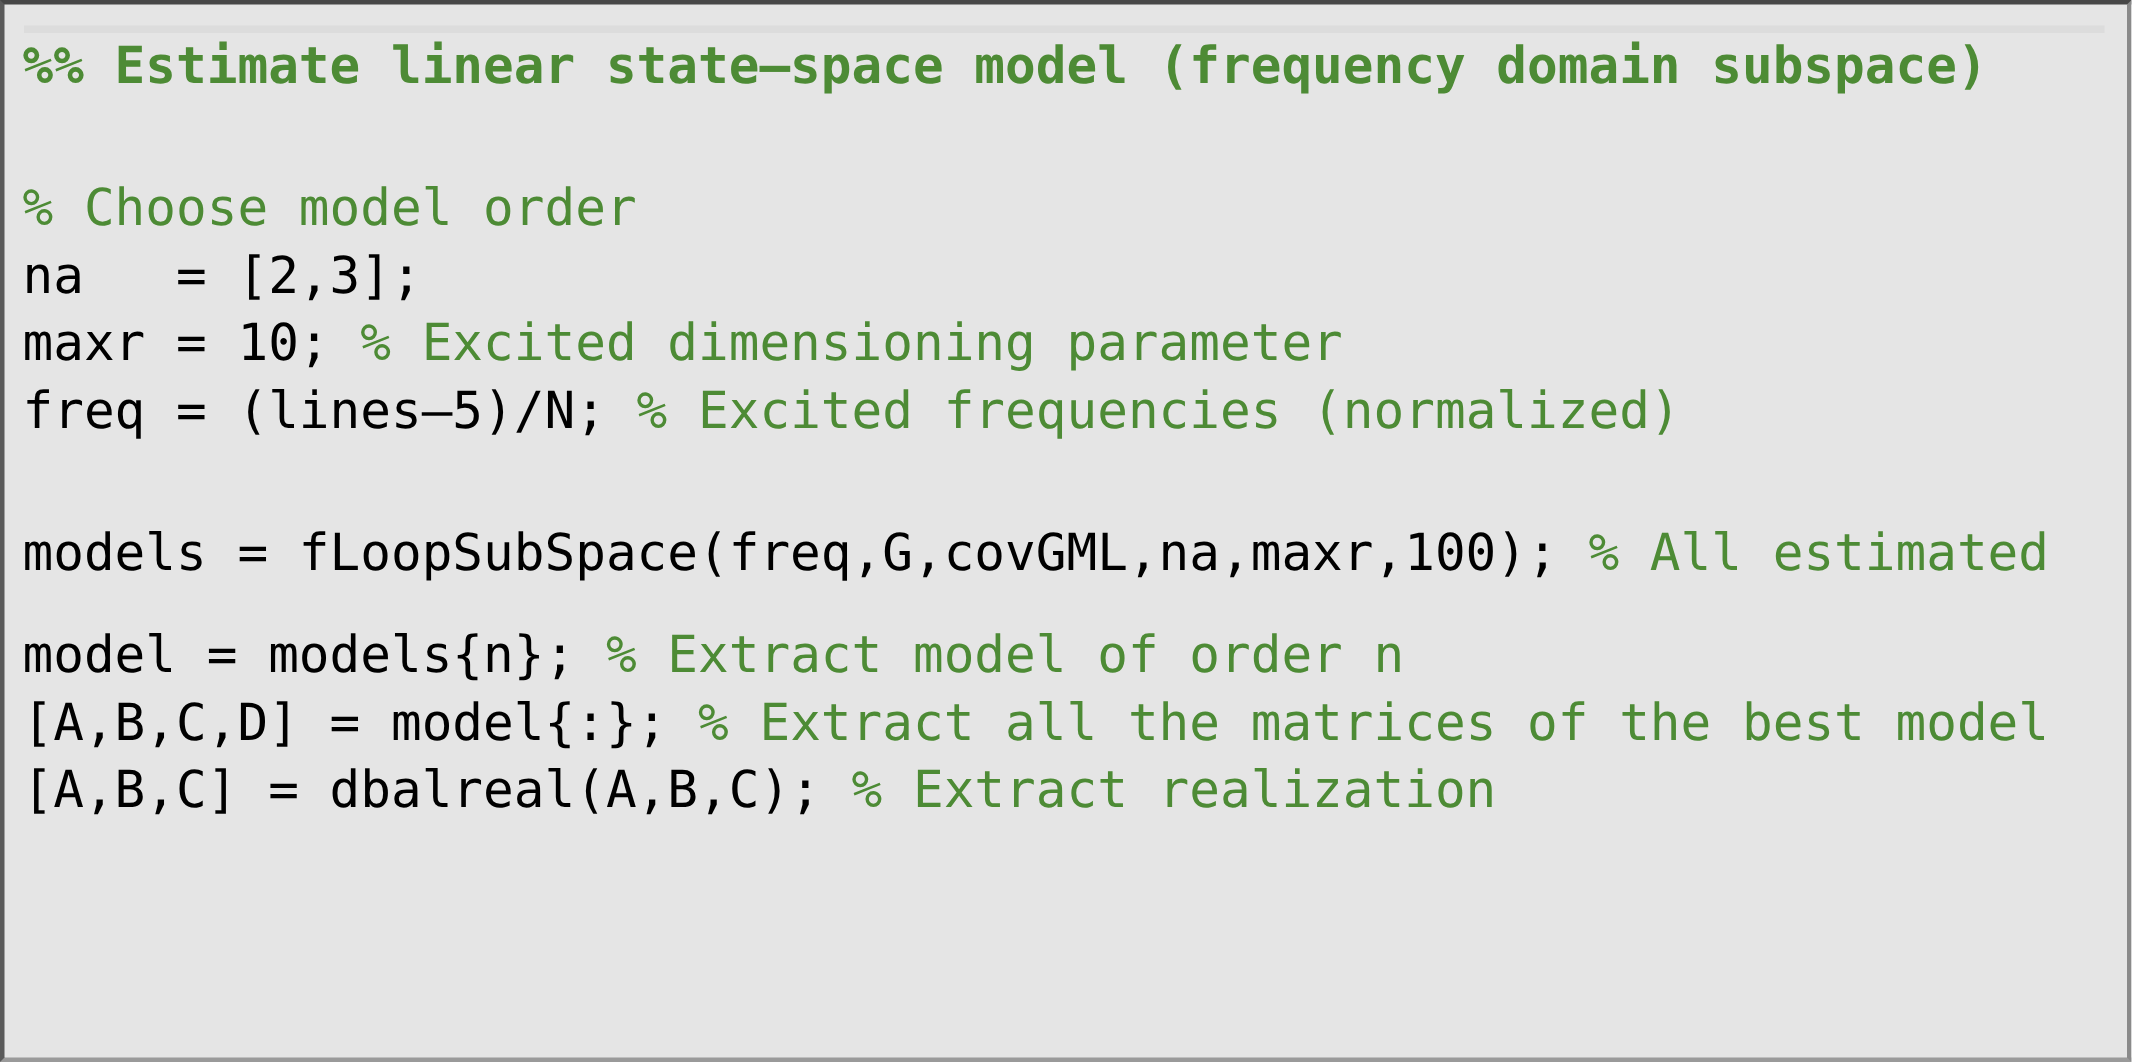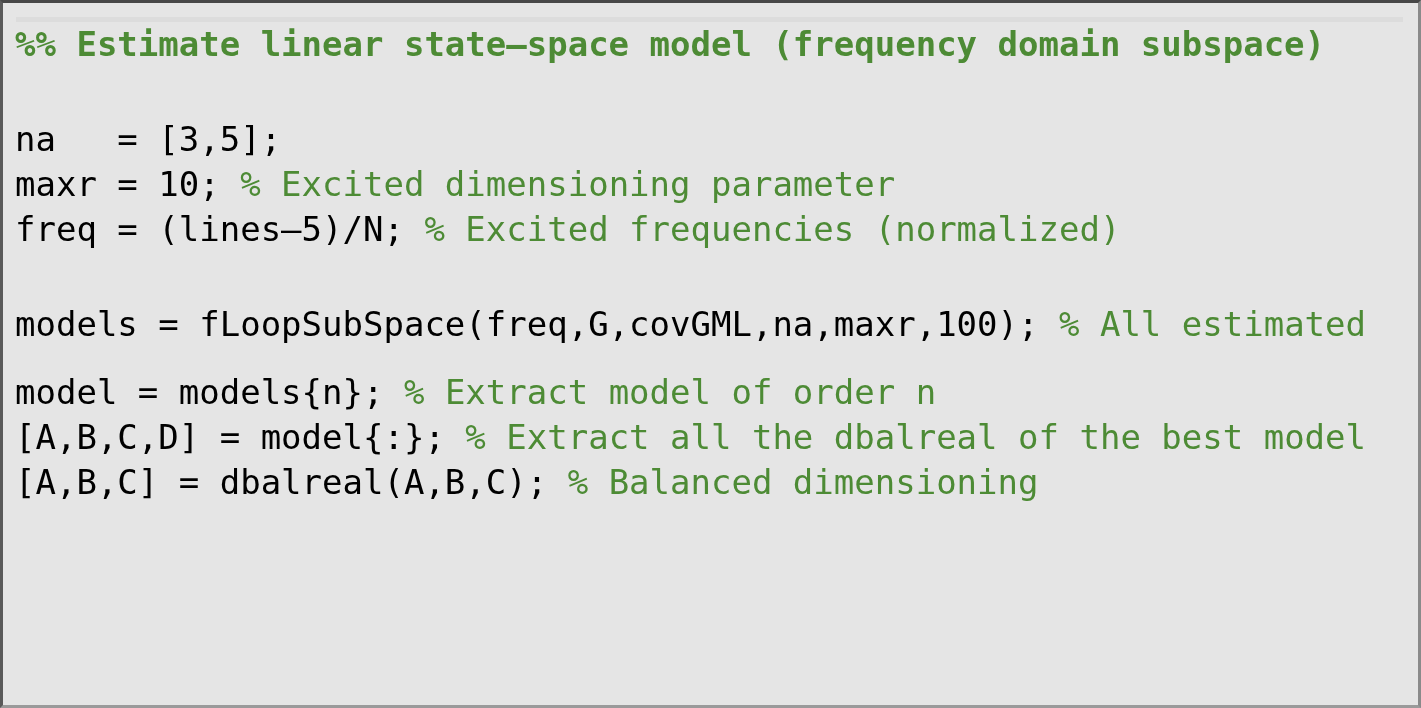--- a/index.html
+++ b/index.html
@@ -44,28 +44,29 @@
 </style>
 </head>
 <body>
 
 <div class="frame">
   <div class="inner">
     <div class="rule"></div>
     <div class="codeline header-line">%% Estimate linear state—space model (frequency domain subspace)</div>
     <div class="sp-a"></div>
     <div id="block-0">
-        <div class="codeline"><span class="seg-code">na   = [3,5];</span></div>
+        <div class="codeline"><span class="seg-comment">% Choose model order</span></div>
+        <div class="codeline"><span class="seg-code">na   = [2,3];</span></div>
         <div class="codeline"><span class="seg-code">maxr = 10; </span><span class="seg-comment">% Excited dimensioning parameter</span></div>
         <div class="codeline"><span class="seg-code">freq = (lines—5)/N; </span><span class="seg-comment">% Excited frequencies (normalized)</span></div>
       </div>
     <div class="sp-b"></div>
     <div id="block-1">
         <div class="codeline"><span class="seg-code">models = fLoopSubSpace(freq,G,covGML,na,maxr,100); </span><span class="seg-comment">% All estimated</span></div>
       </div>
     <div class="sp-c"></div>
     <div id="block-2">
         <div class="codeline"><span class="seg-code">model = models{n}; </span><span class="seg-comment">% Extract model of order n</span></div>
-        <div class="codeline"><span class="seg-code">[A,B,C,D] = model{:}; </span><span class="seg-comment">% Extract all the dbalreal of the best model</span></div>
-        <div class="codeline"><span class="seg-code">[A,B,C] = dbalreal(A,B,C); </span><span class="seg-comment">% Balanced dimensioning</span></div>
+        <div class="codeline"><span class="seg-code">[A,B,C,D] = model{:}; </span><span class="seg-comment">% Extract all the matrices of the best model</span></div>
+        <div class="codeline"><span class="seg-code">[A,B,C] = dbalreal(A,B,C); </span><span class="seg-comment">% Extract realization</span></div>
       </div>
   </div>
 </div>
 
 </body></html>

